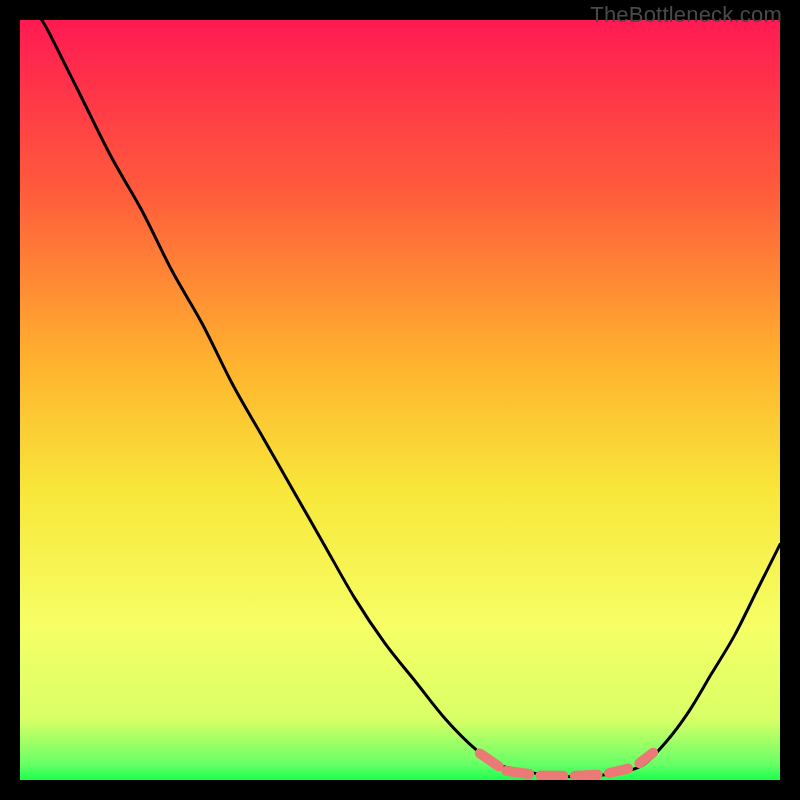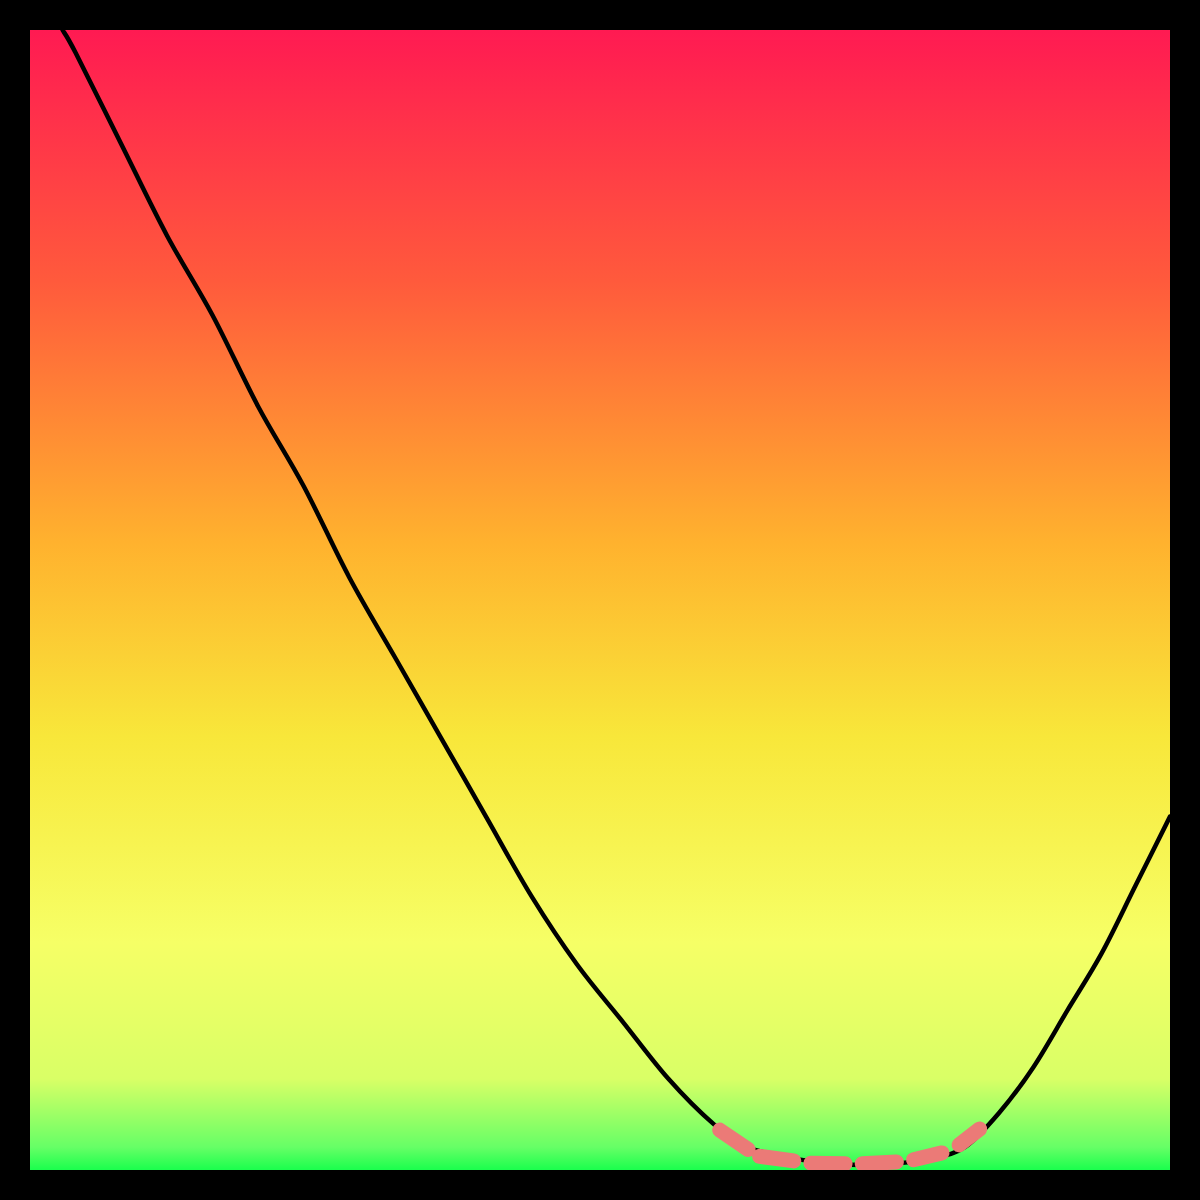--- a/index.html
+++ b/index.html
@@ -71,13 +71,14 @@
       <g>
           <line x1="459.8" y1="733.4" x2="478.8" y2="746.32" class="optimal-seg"></line>
           <line x1="486.40000000000003" y1="750.88" x2="509.20000000000005" y2="753.92" class="optimal-seg"></line>
           <line x1="520.6" y1="755.44" x2="543.4" y2="755.82" class="optimal-seg"></line>
           <line x1="554.8" y1="755.82" x2="577.6" y2="754.68" class="optimal-seg"></line>
           <line x1="589" y1="753.16" x2="608" y2="748.6" class="optimal-seg"></line>
           <line x1="619.4" y1="743.28" x2="633.0799999999999" y2="732.64" class="optimal-seg"></line>
         </g>
     </svg>
   </div>
+  <div class="watermark">TheBottleneck.com</div>
 </div>
 
 </body></html>

